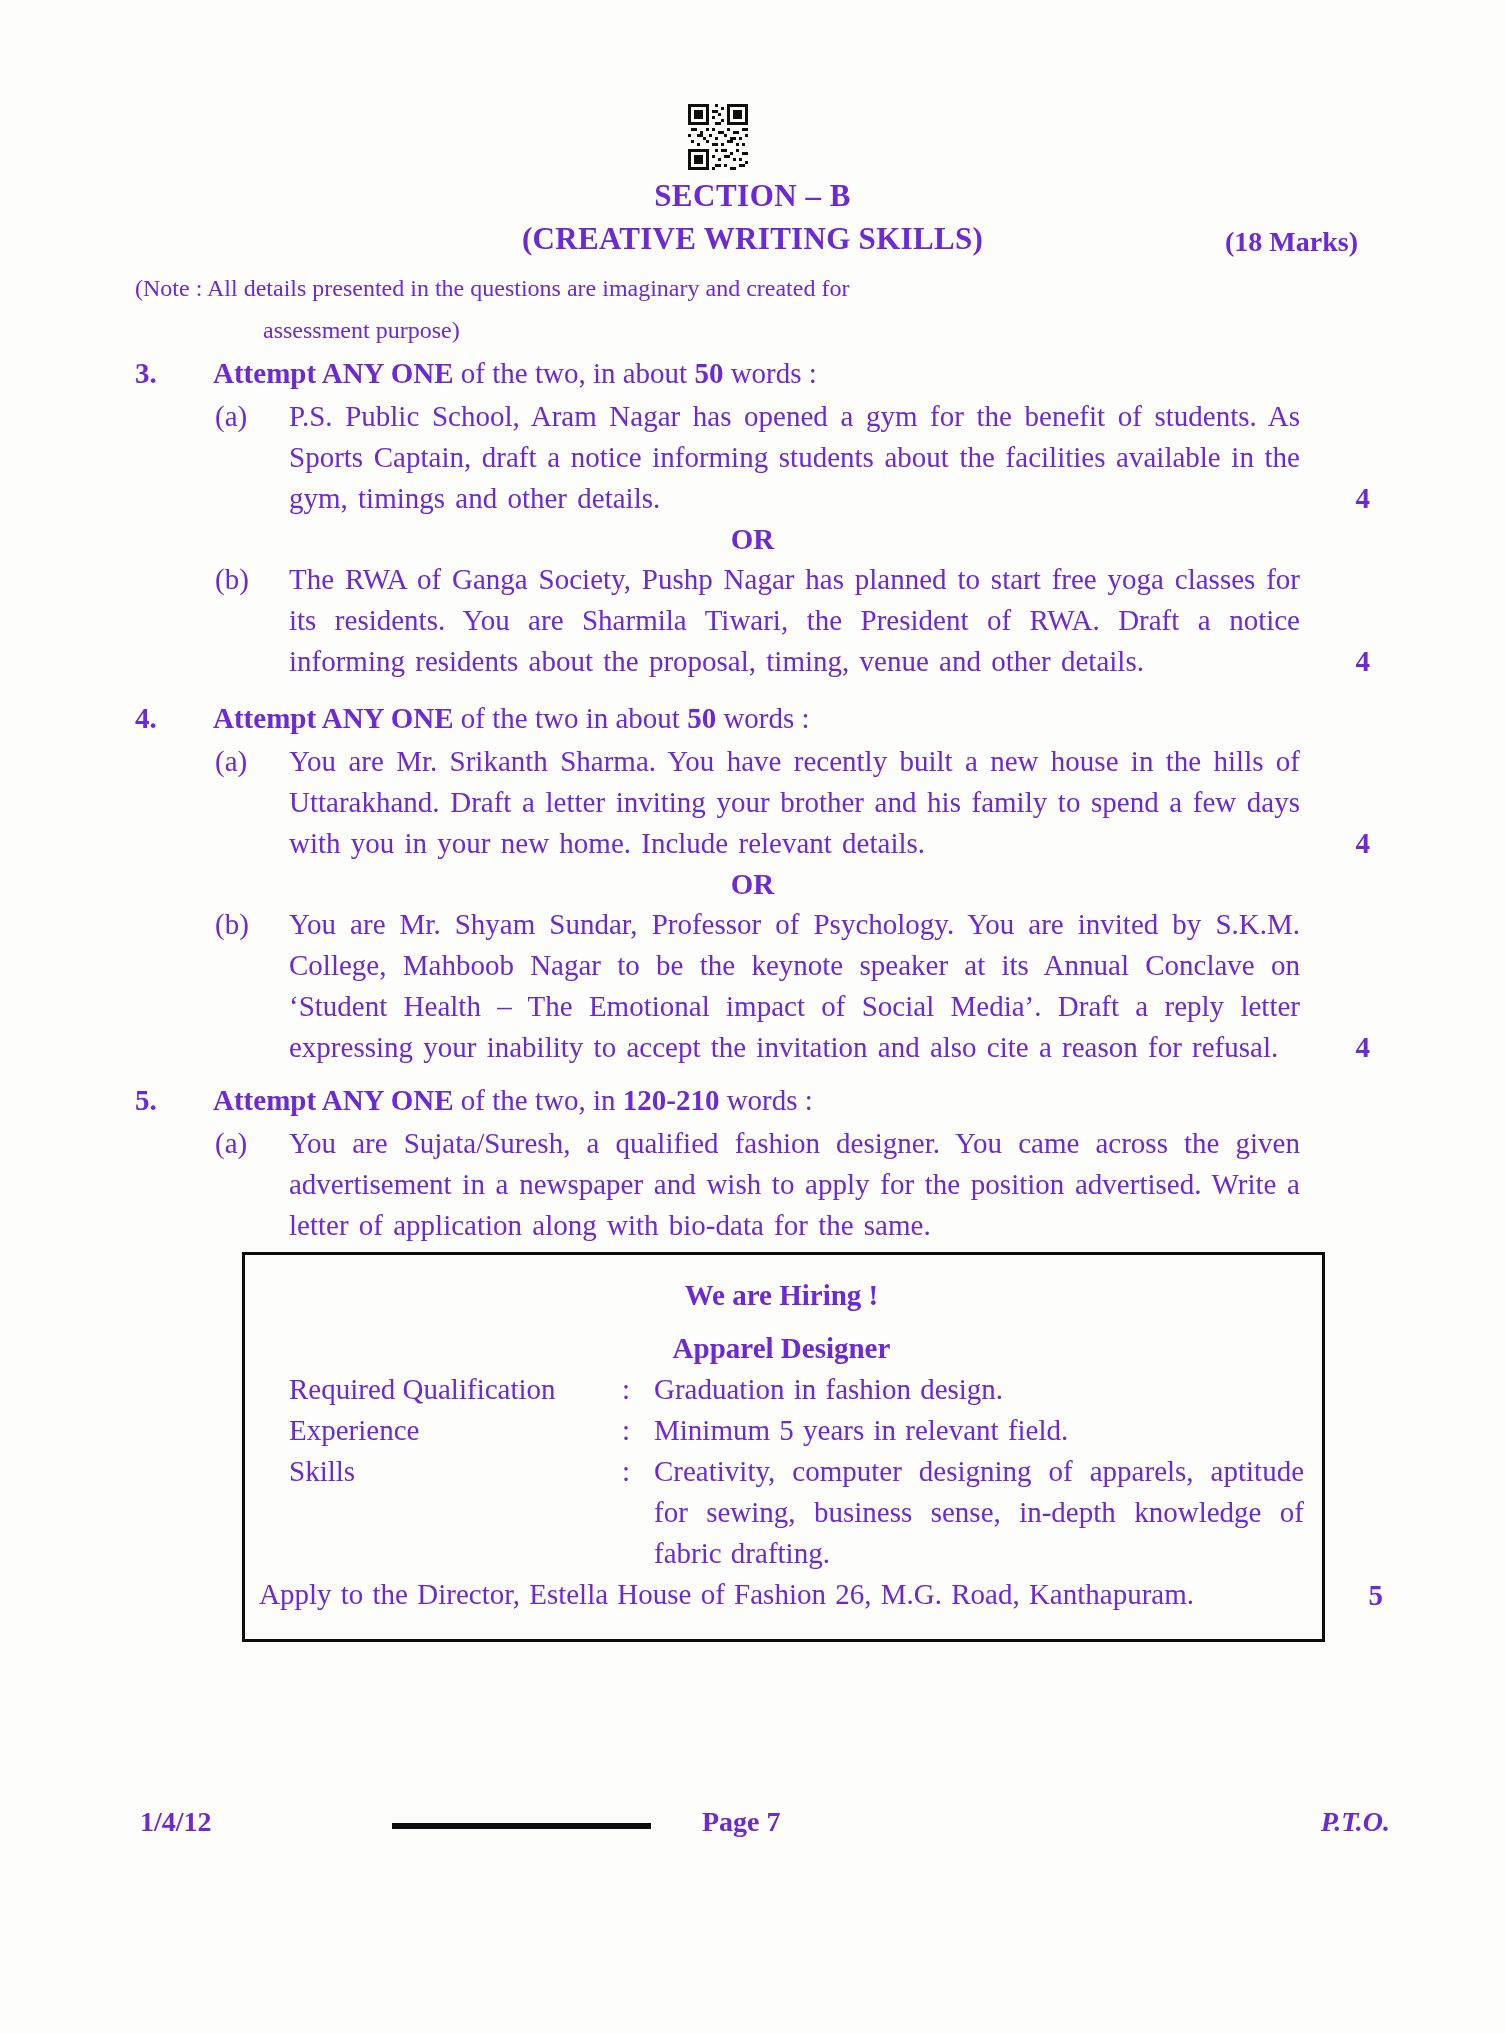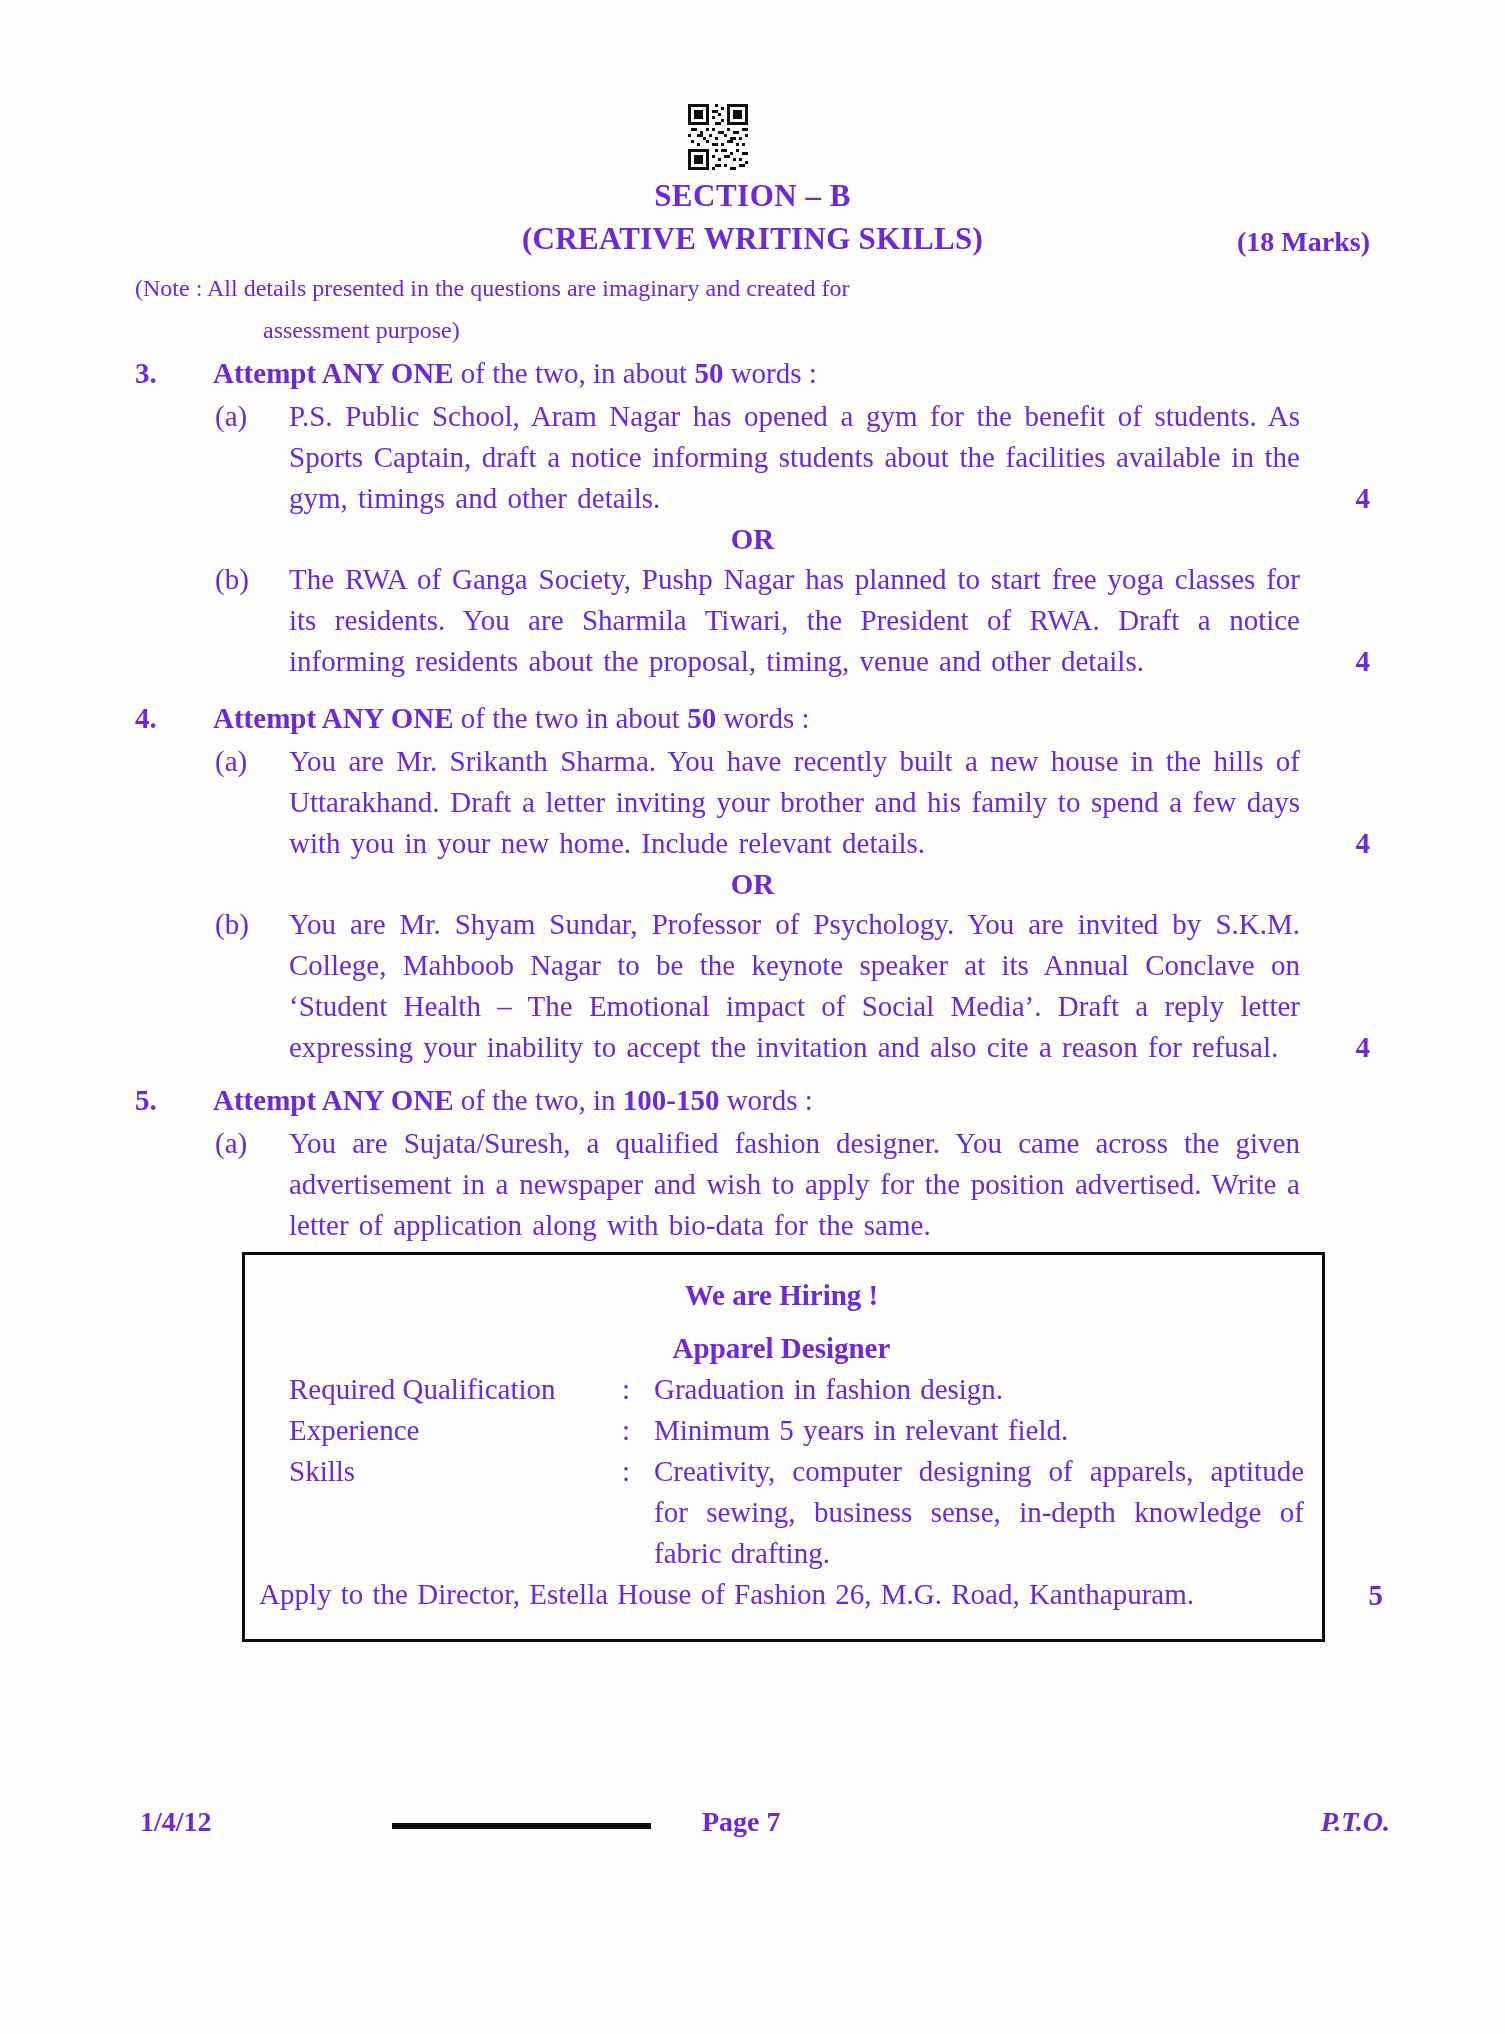--- a/index.html
+++ b/index.html
@@ -18,21 +18,21 @@
   .qr svg { display:block; }
 
   .title {
     text-align:center; font-weight:700; font-size:31px; line-height:36px;
     margin-top:8px; letter-spacing:0.5px;
   }
   .subtitle-row {
     position:relative; text-align:center; font-weight:700;
     font-size:31px; line-height:36px; margin-top:7px; letter-spacing:0.3px;
   }
-  .head-marks { position:absolute; right:0; top:3px; font-size:28px; letter-spacing:0; }
+  .head-marks { position:absolute; right:12px; top:3px; font-size:28px; letter-spacing:0; }
 
   .note { font-weight:400; font-size:24px; line-height:42px; margin-top:10px; }
   .note-indent { padding-left:128px; }
 
   .q { font-size:29px; line-height:41px; }
   .q3 { margin-top:2px; }
   .q4 { margin-top:16px; }
   .q5 { margin-top:12px; }
   .q-head { display:flex; }
   .q-num { flex:0 0 78px; font-weight:700; }
@@ -181,21 +181,21 @@
     <div class="option">
       <span class="opt-label">(b)</span>
       <span class="opt-text">You are Mr. Shyam Sundar, Professor of Psychology. You are invited by S.K.M. College, Mahboob Nagar to be the keynote speaker at its Annual Conclave on ‘Student Health – The Emotional impact of Social Media’. Draft a reply letter expressing your inability to accept the invitation and also cite a reason for refusal.</span>
       <span class="opt-marks">4</span>
     </div>
   </div>
 
   <div class="q q5">
     <div class="q-head">
       <span class="q-num">5.</span>
-      <span class="q-head-text"><span class="b">Attempt ANY ONE</span><span> of the two, in </span><span class="b">100-150</span><span> words :</span></span>
+      <span class="q-head-text"><span class="b">Attempt ANY ONE</span><span> of the two, in </span><span class="b">120-210</span><span> words :</span></span>
     </div>
     <div class="option">
       <span class="opt-label">(a)</span>
       <span class="opt-text">You are Sujata/Suresh, a qualified fashion designer. You came across the given advertisement in a newspaper and wish to apply for the position advertised. Write a letter of application along with bio-data for the same.</span>
     </div>
 
     <div class="ad-wrap">
       <div class="ad-box">
         <div class="ad-title">We are Hiring !</div>
         <div class="ad-subtitle">Apparel Designer</div>

